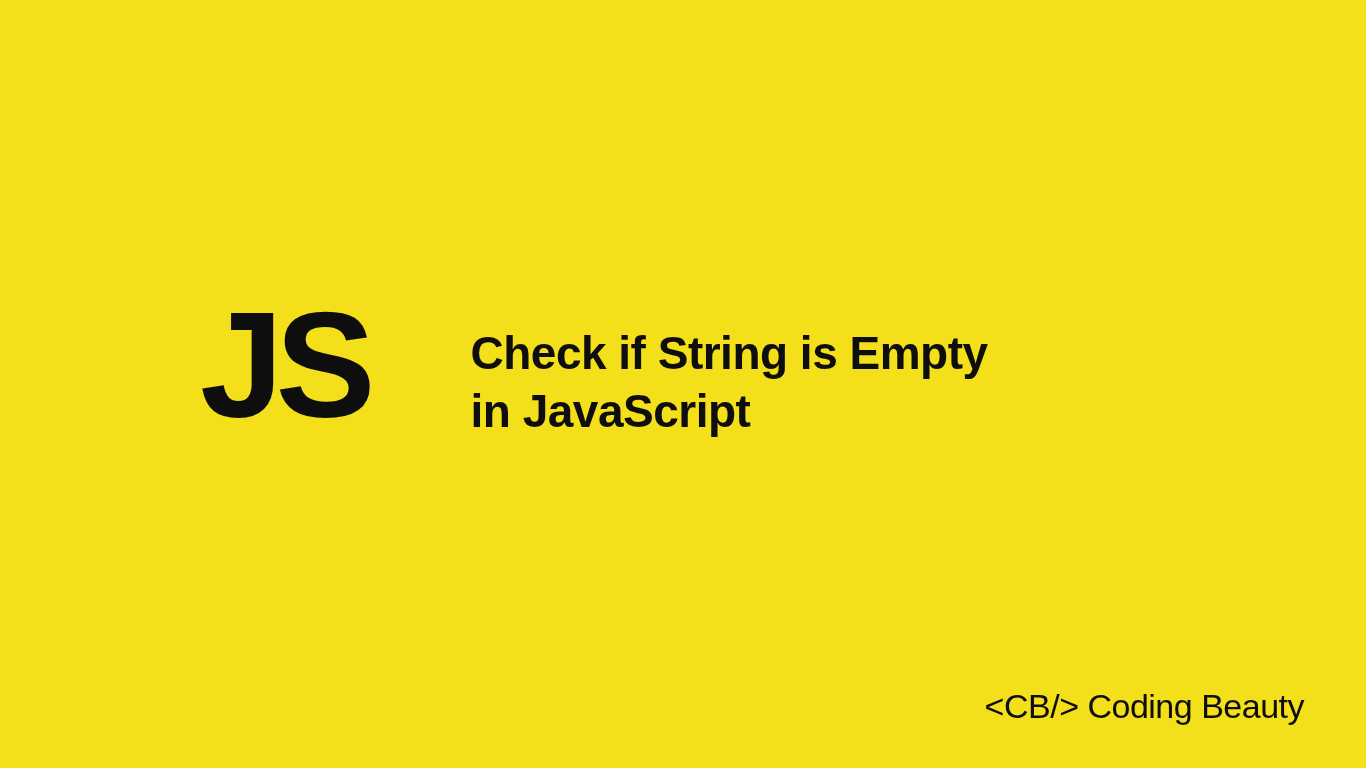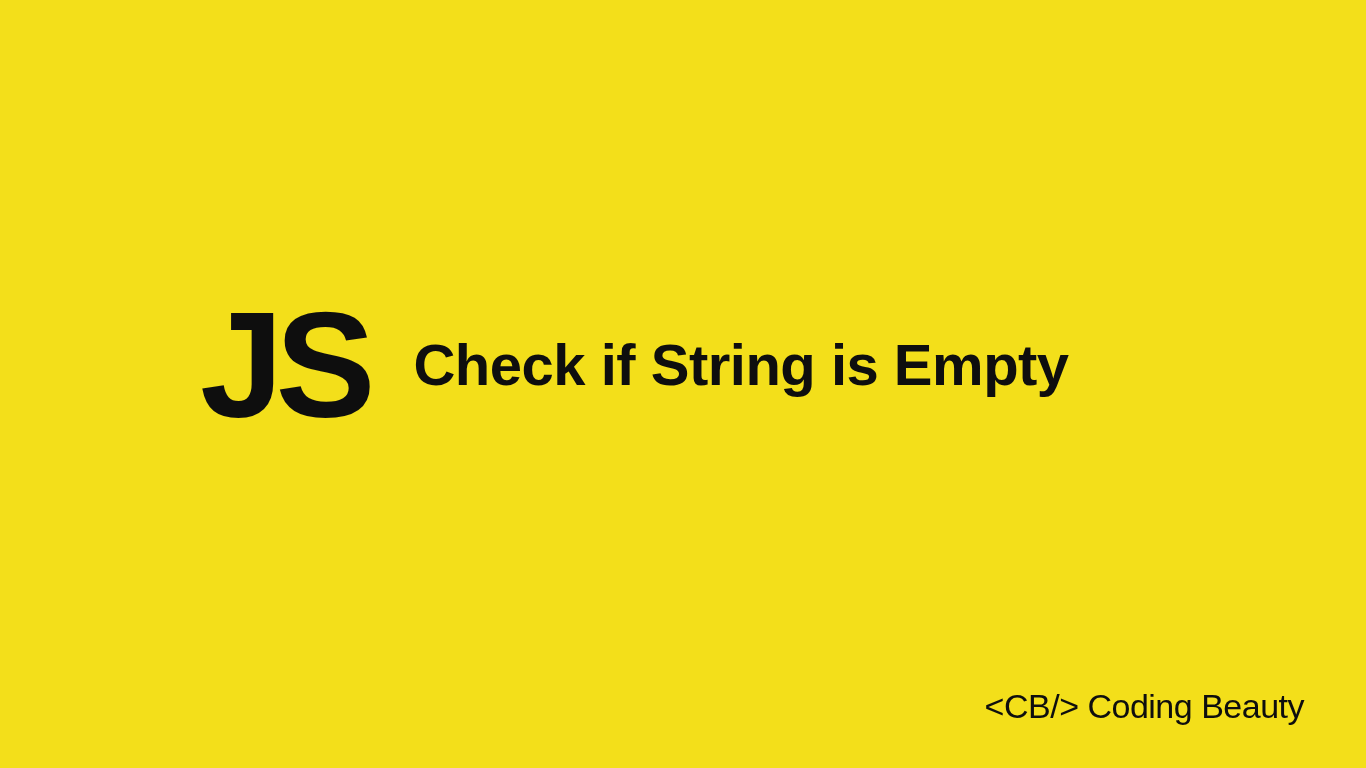--- a/index.html
+++ b/index.html
@@ -13,32 +13,32 @@
       background-color: #f3df1a;
       position: relative;
       font-family: -apple-system, BlinkMacSystemFont, "Segoe UI", Helvetica, Arial, sans-serif;
       overflow: hidden;
     }
     .main-content {
       position: absolute;
       top: 290px;
       left: 200px;
       display: flex;
-      align-items: center;
-      gap: 46px;
+      align-items: flex-end;
+      gap: 103px;
     }
     .js-logo {
       font-size: 150px;
       font-weight: 800;
       color: #0e0e0e;
       letter-spacing: -8px;
       line-height: 1;
     }
     .title {
-      font-size: 58px;
+      font-size: 46px;
       font-weight: 600;
       color: #0e0e0e;
       line-height: 1.25;
       letter-spacing: -0.5px;
     }
     .footer {
       position: absolute;
       bottom: 42px;
       right: 62px;
       font-size: 34px;
@@ -47,16 +47,17 @@
       letter-spacing: -0.5px;
     }
   </style>
 </head>
 <body>
 
 <div class="main-content">
   <div class="js-logo">JS</div>
   <div class="title">
     <span>Check if String is Empty</span><br>
+    <span>in JavaScript</span>
   </div>
 </div>
 
 <div class="footer">&lt;CB/&gt; Coding Beauty</div>
 
 </body></html>

